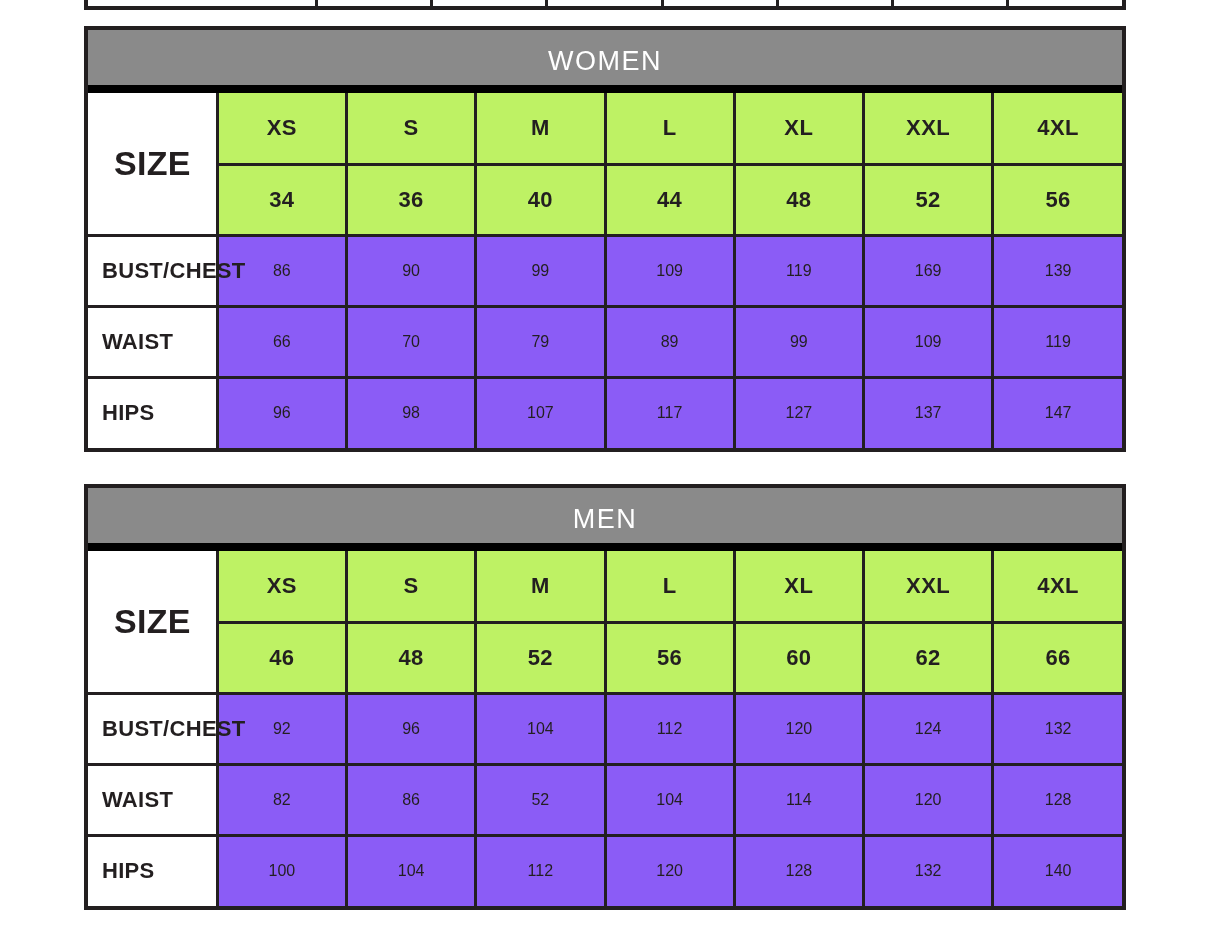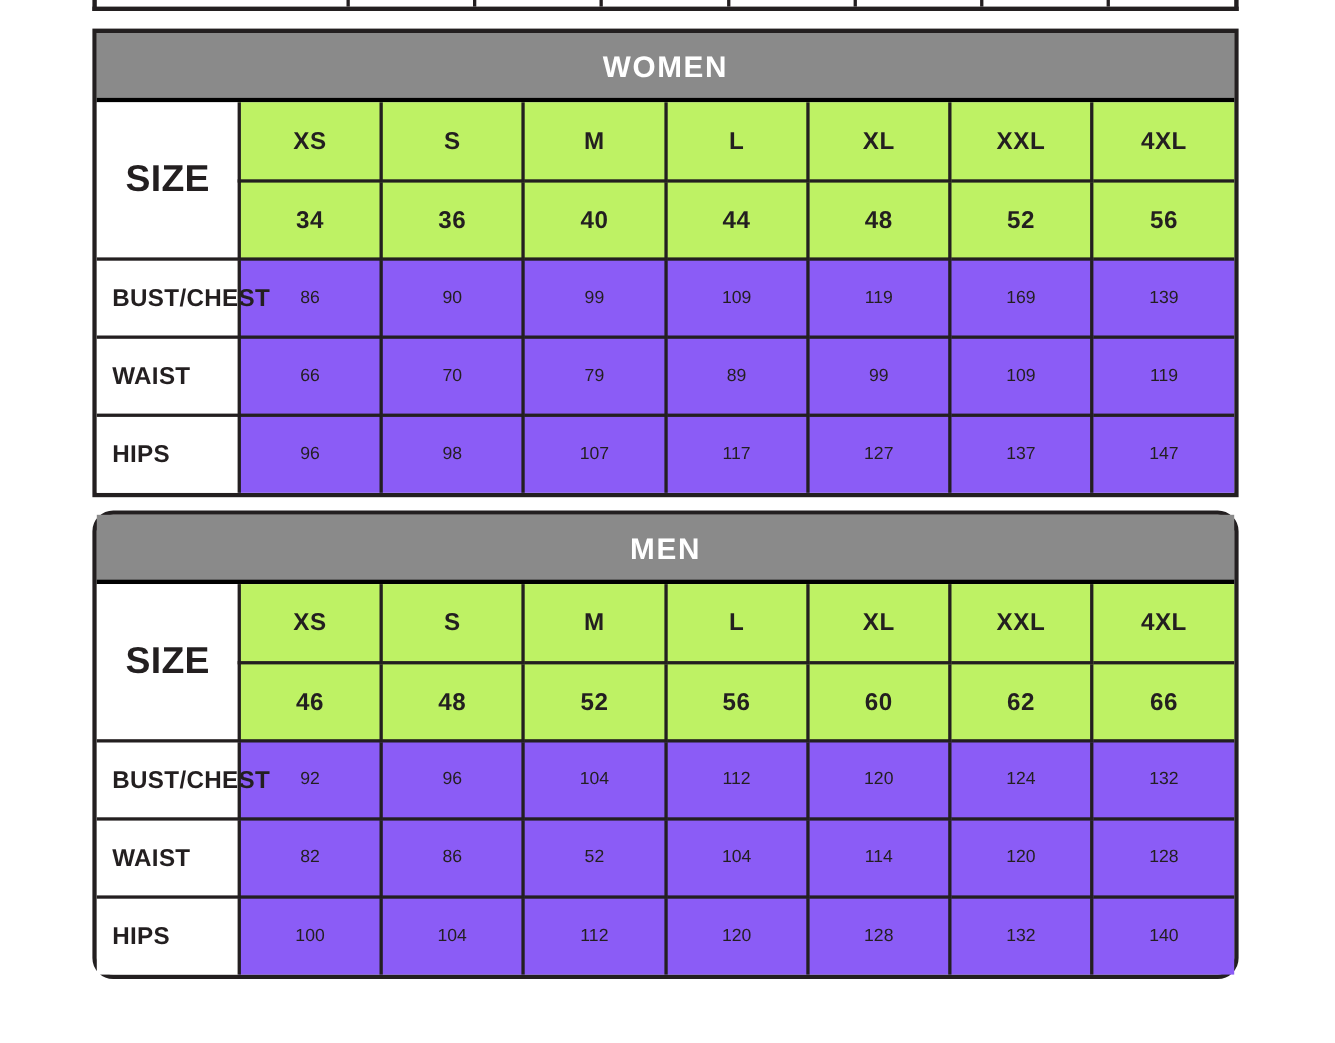--- a/index.html
+++ b/index.html
@@ -44,32 +44,32 @@
 
   .table-block {
     position: absolute;
     left: 84px;
     width: 1042px;
     box-sizing: border-box;
     border: 4px solid #231f20;
     background: #ffffff;
   }
   #women-table { top: 26px; }
-  #men-table { top: 464px; border-radius: 19px; }
+  #men-table { top: 484px; }
 
   .band {
     background: #8a8a8a;
     color: #ffffff;
     text-align: center;
-    font-weight: bold;
+    font-weight: normal;
     font-size: 27px;
     letter-spacing: 1.5px;
     height: 63px;
     line-height: 63px;
-    border-bottom: 4px solid #000000;
+    border-bottom: 8px solid #000000;
     box-sizing: border-box;
   }
 
   table.sizes {
     width: 100%;
     border-collapse: collapse;
     table-layout: fixed;
   }
   table.sizes td {
     border: 3px solid #231f20;

